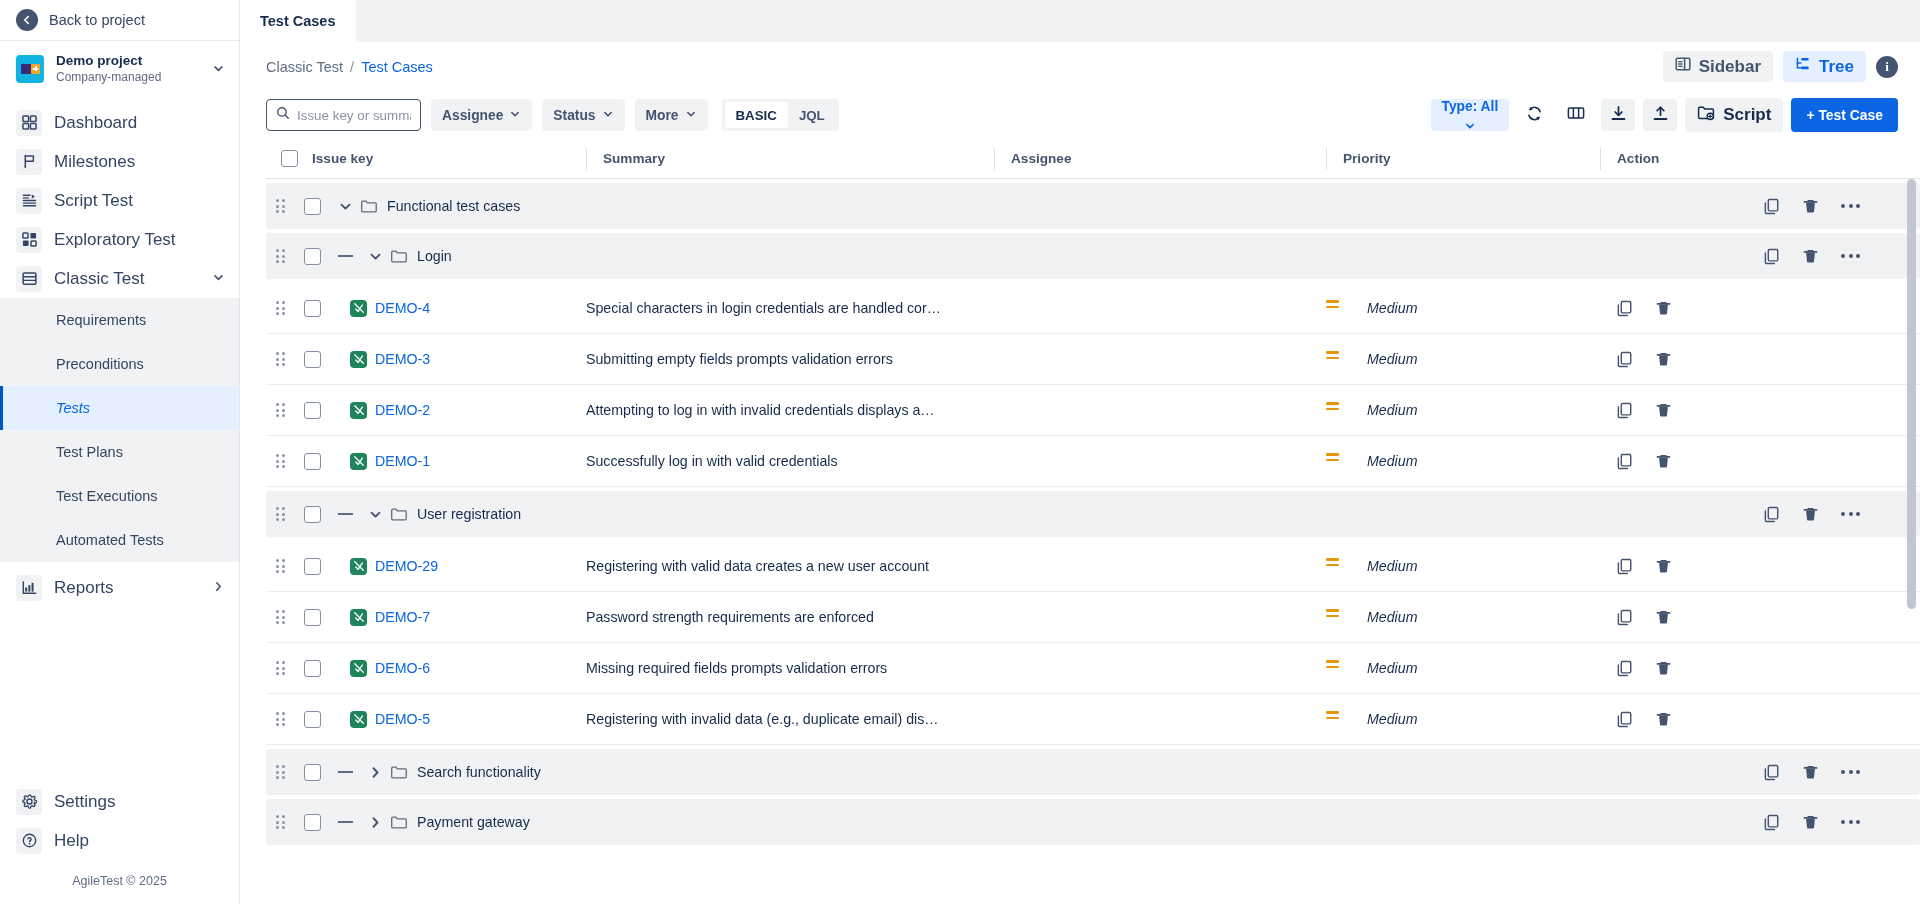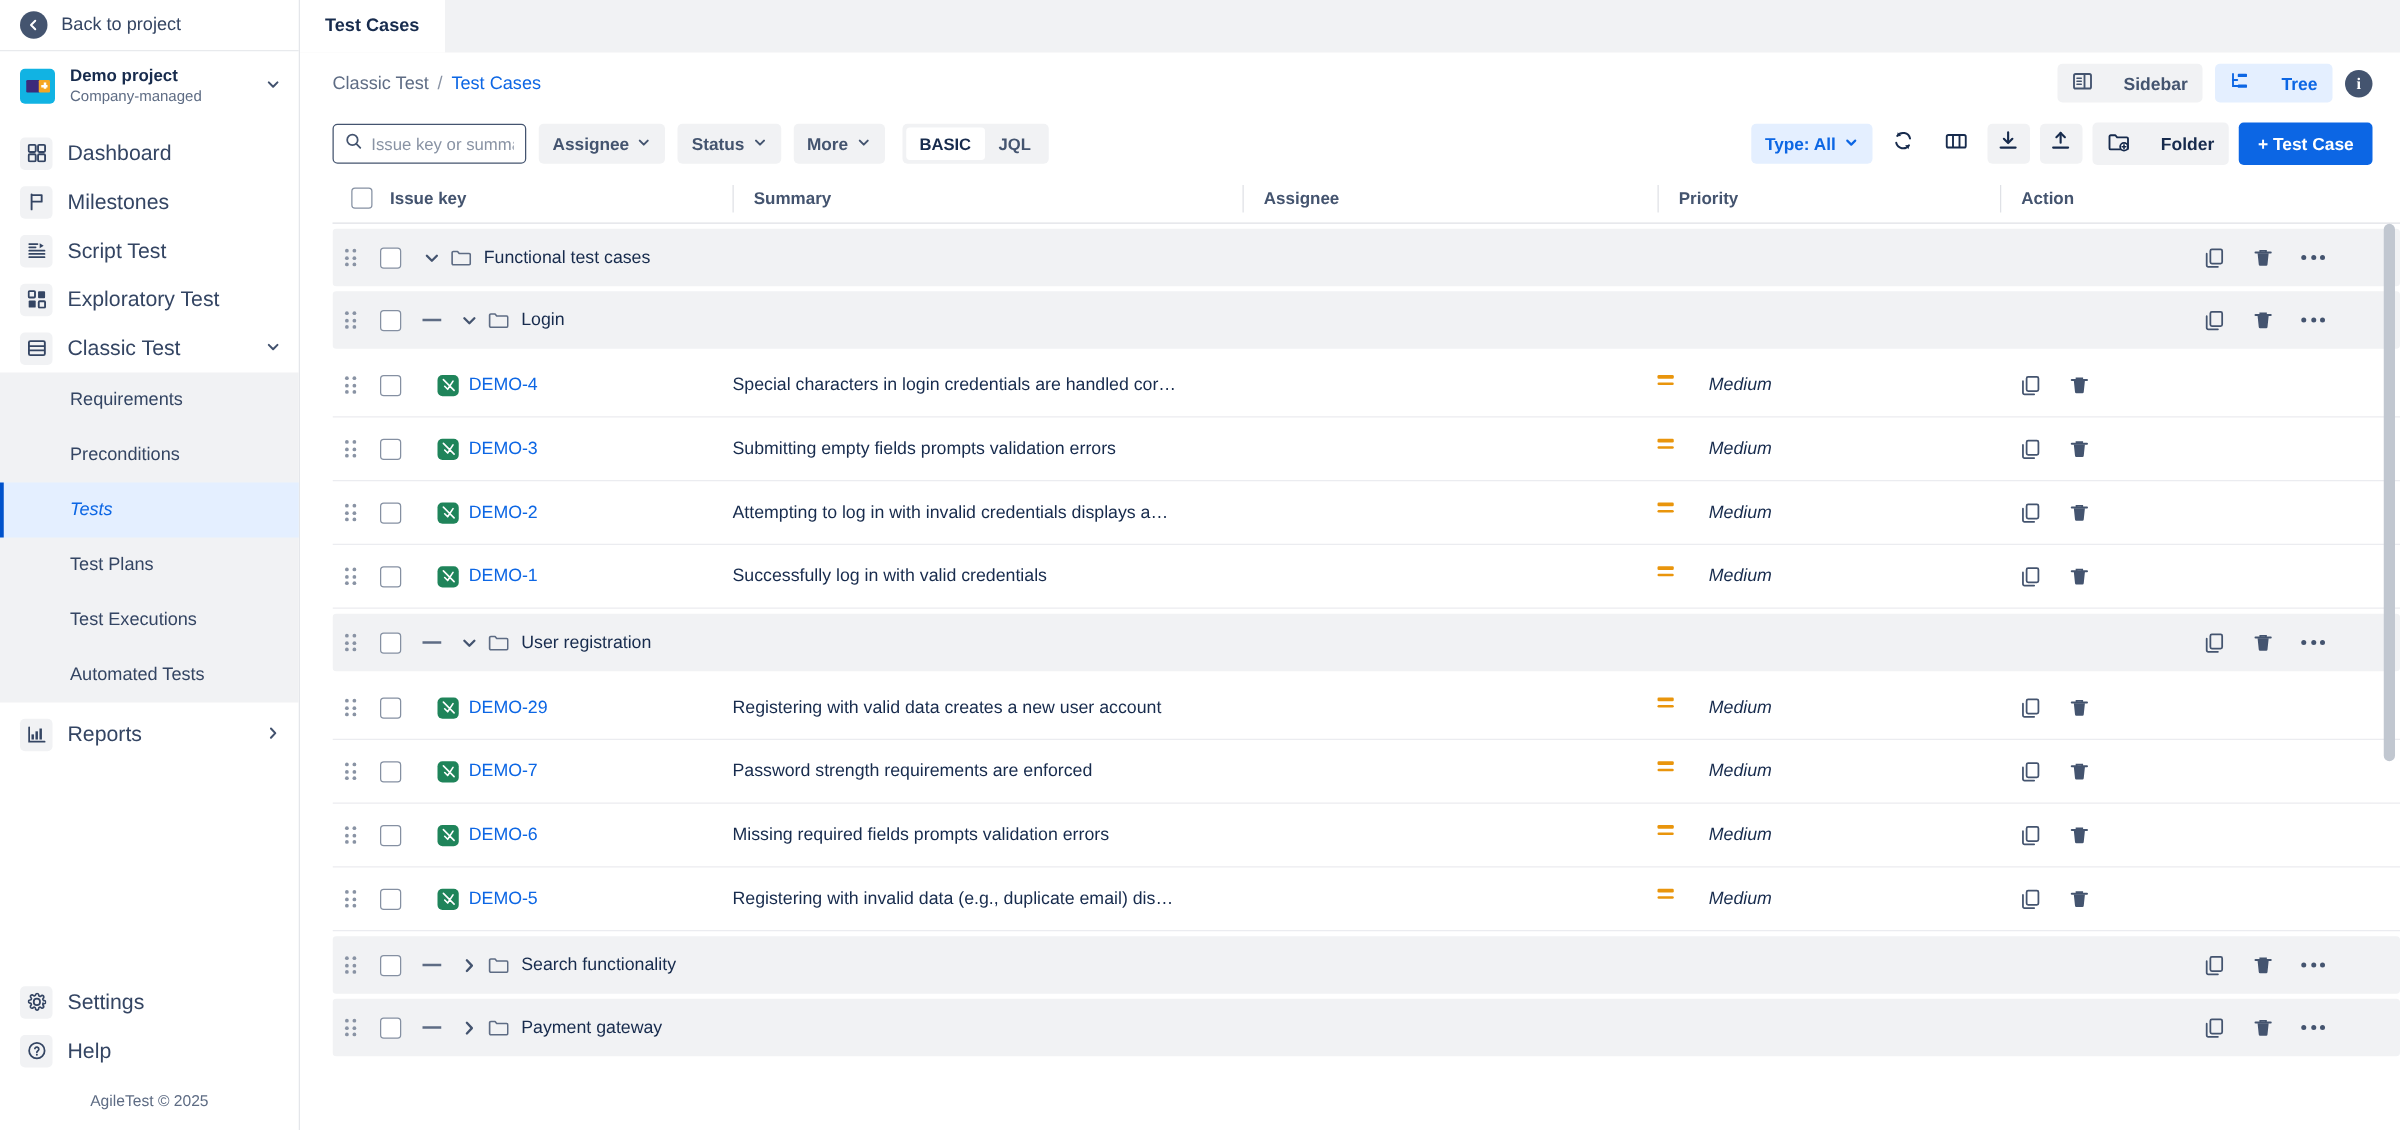--- a/index.html
+++ b/index.html
@@ -94,22 +94,22 @@
   }
   .subhead {
     height:49px; display:flex; align-items:center; padding:0 22px 0 26px;
     flex: 0 0 49px;
   }
   .breadcrumb { font-size:14.5px; color:#5e6c84; display:flex; align-items:center; gap:7px;}
   .bc-link { color:#0c66e4; cursor:pointer; }
   .bc-sep { color:#8993a4; }
   .subhead-right { margin-left:auto; display:flex; align-items:center; gap:10px; }
   .pill-btn {
-    height:31px; display:flex; align-items:center; gap:25px; padding:0 12px;
-    border-radius:4px; background:#f1f2f4; font-size:14px; font-weight:600;
+    height:31px; display:flex; align-items:center; gap:8px; padding:0 12px;
+    border-radius:4px; background:#f1f2f4; font-size:17px; font-weight:600;
     color:#44546f; cursor:pointer; border:none;
   }
   .pill-btn.blue { background:#e4efff; color:#0c66e4; }
   .info-dot {
     width:22px; height:22px; border-radius:50%; background:#44546f; color:#fff;
     display:flex; align-items:center; justify-content:center; font-size:13px;
     font-weight:700; font-family:"Liberation Serif", serif; cursor:pointer;
   }
 
   .toolbar {
@@ -135,21 +135,21 @@
     padding:3px; margin-left:4px;
   }
   .bj-opt {
     height:26px; padding:0 11px; display:flex; align-items:center; border-radius:3px;
     font-size:13.3px; font-weight:600; color:#44546f; cursor:pointer;
   }
   .bj-opt.on { background:#fff; color:#172b4d; }
   .toolbar-right { margin-left:auto; display:flex; align-items:center; gap:8px; }
   .type-pill {
     height:32px; padding:0 11px; background:#e4efff; color:#0c66e4; border-radius:4px;
-    display:flex; align-items:center; gap:6px; font-size:13.8px; font-weight:700; cursor:pointer;
+    display:flex; align-items:center; gap:6px; font-size:13.8px; font-weight:700; cursor:pointer;flex-direction:column;
   }
   .icon-btn {
     width:34px; height:32px; border-radius:4px; display:flex; align-items:center;
     justify-content:center; cursor:pointer; color:#44546f;
   }
   .icon-btn.bg { background:#f1f2f4; }
   .primary-btn {
     height:34px; padding:0 15px; background:#0c66e4; color:#fff; border-radius:4px;
     display:flex; align-items:center; font-size:13.9px; font-weight:700; cursor:pointer; border:none;
   }
@@ -514,21 +514,21 @@
       </div>
 
       <div class="pill-btn" style="height:34px">
         <span>
           <svg width="18" height="18" viewBox="0 0 18 18">
               <path d="M1.6 4.2a1 1 0 0 1 1-1h3.7l1.4 1.7h7.7a1 1 0 0 1 1 1v7.6a1 1 0 0 1-1 1H2.6a1 1 0 0 1-1-1z" fill="none" stroke="#172b4d" stroke-width="1.5" stroke-linejoin="round"></path>
               <circle cx="13.2" cy="12.4" r="3.1" fill="#fff" stroke="#172b4d" stroke-width="1.4"></circle>
               <path d="M13.2 10.9v3M11.7 12.4h3" stroke="#172b4d" stroke-width="1.3" stroke-linecap="round"></path>
             </svg>
         </span>
-        <span style="color:#172b4d">Folder</span>
+        <span style="color:#172b4d">Script</span>
       </div>
 
       <button class="primary-btn">
         <span>+ Test Case</span>
       </button>
     </div>
   </div>
 
   <div class="table-wrap">
     <div class="thead">

